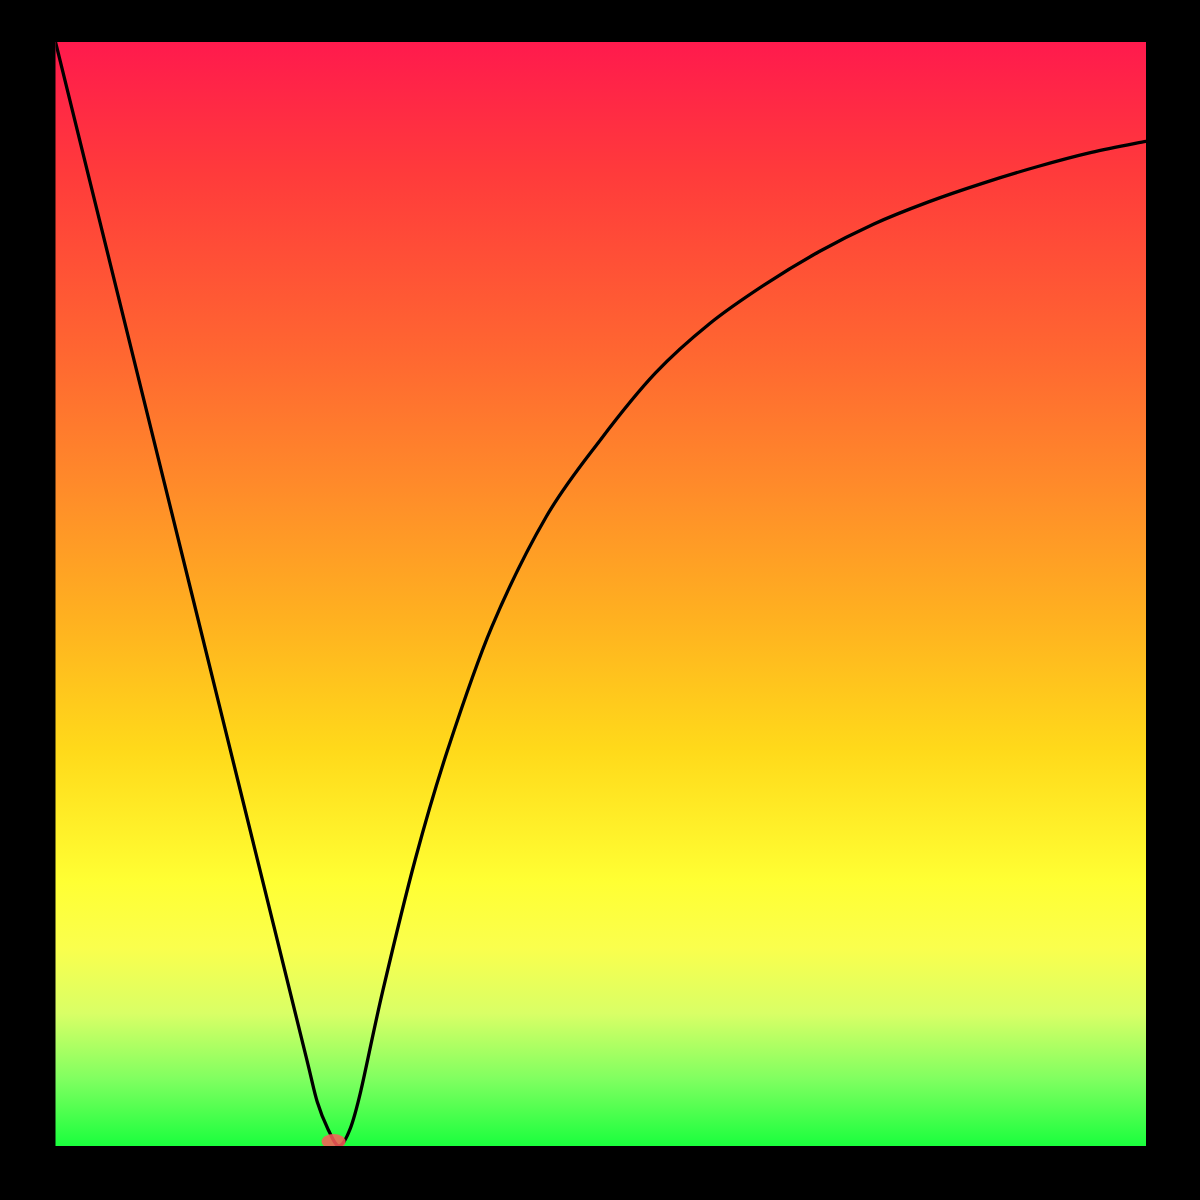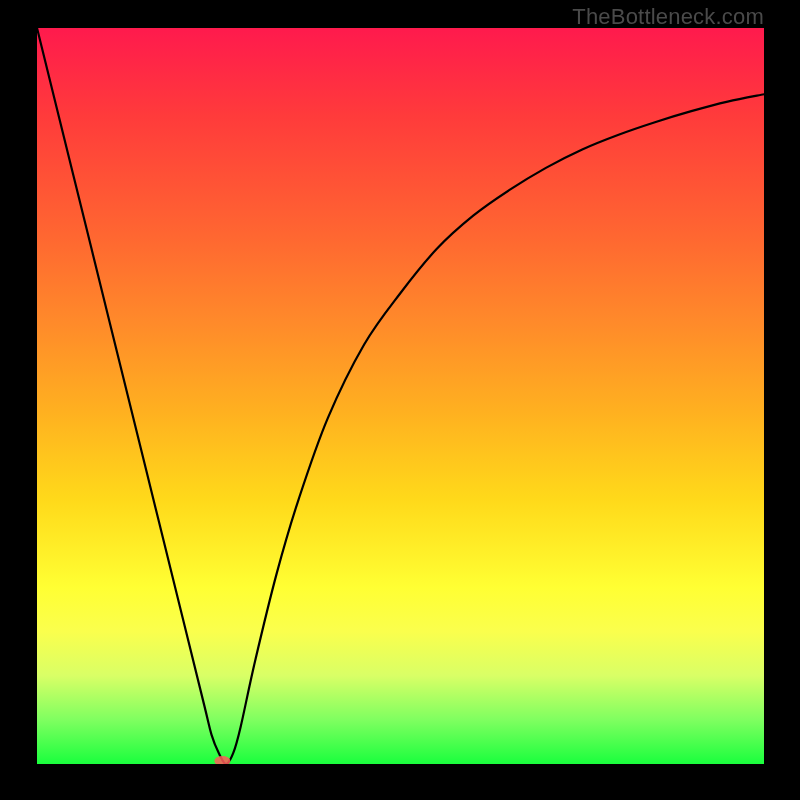--- a/index.html
+++ b/index.html
@@ -53,20 +53,19 @@
     left: 0;
     top: 0;
     width: 727px;
     height: 736px;
   }
 </style>
 </head>
 <body>
 
 <div class="frame">
-  <div class="watermark">TheBottleneck.com</div>
   <div class="plot">
     <svg class="curve" viewBox="0 0 727 736" preserveAspectRatio="none">
       <path id="bottleneck-path" fill="none" stroke="#000" stroke-width="2.2" stroke-linecap="round" stroke-linejoin="round" d="M 0.00 0.00 C 6.06 24.53, 24.23 98.13, 36.35 147.20 C 48.47 196.27, 60.58 245.33, 72.70 294.40 C 84.82 343.47, 96.93 392.53, 109.05 441.60 C 121.17 490.67, 135.71 549.55, 145.40 588.80 C 155.09 628.05, 162.36 657.49, 167.21 677.12 C 172.06 696.75, 172.06 698.59, 174.48 706.56 C 176.90 714.53, 179.33 720.05, 181.75 724.96 C 184.17 729.87, 186.60 736.00, 189.02 736.00 C 191.44 736.00, 193.87 731.09, 196.29 724.96 C 198.71 718.83, 199.93 714.53, 203.56 699.20 C 207.20 683.87, 212.04 658.72, 218.10 632.96 C 224.16 607.20, 232.64 571.63, 239.91 544.64 C 247.18 517.65, 253.24 496.80, 261.72 471.04 C 270.20 445.28, 279.89 415.84, 290.80 390.08 C 301.71 364.32, 315.03 337.33, 327.15 316.48 C 339.27 295.63, 351.38 280.91, 363.50 264.96 C 375.62 249.01, 387.73 233.68, 399.85 220.80 C 411.97 207.92, 424.08 197.49, 436.20 187.68 C 448.32 177.87, 460.43 169.89, 472.55 161.92 C 484.67 153.95, 496.78 146.59, 508.90 139.84 C 521.02 133.09, 533.13 126.96, 545.25 121.44 C 557.37 115.92, 569.48 111.26, 581.60 106.72 C 593.72 102.18, 605.83 98.13, 617.95 94.21 C 630.07 90.28, 642.18 86.60, 654.30 83.17 C 666.42 79.73, 678.53 76.42, 690.65 73.60 C 702.77 70.78, 720.94 67.47, 727.00 66.24"></path>
       <ellipse id="min-marker" rx="8" ry="5" fill="#ff5a5a" opacity="0.85" cx="185.38" cy="733.00"></ellipse>
     </svg>
   </div>
 </div>
 
 </body></html>

